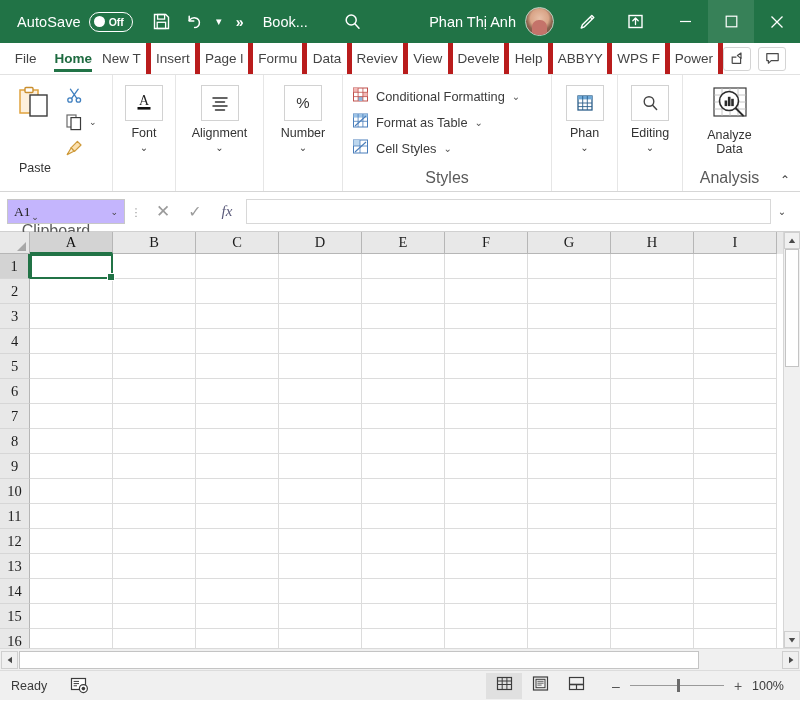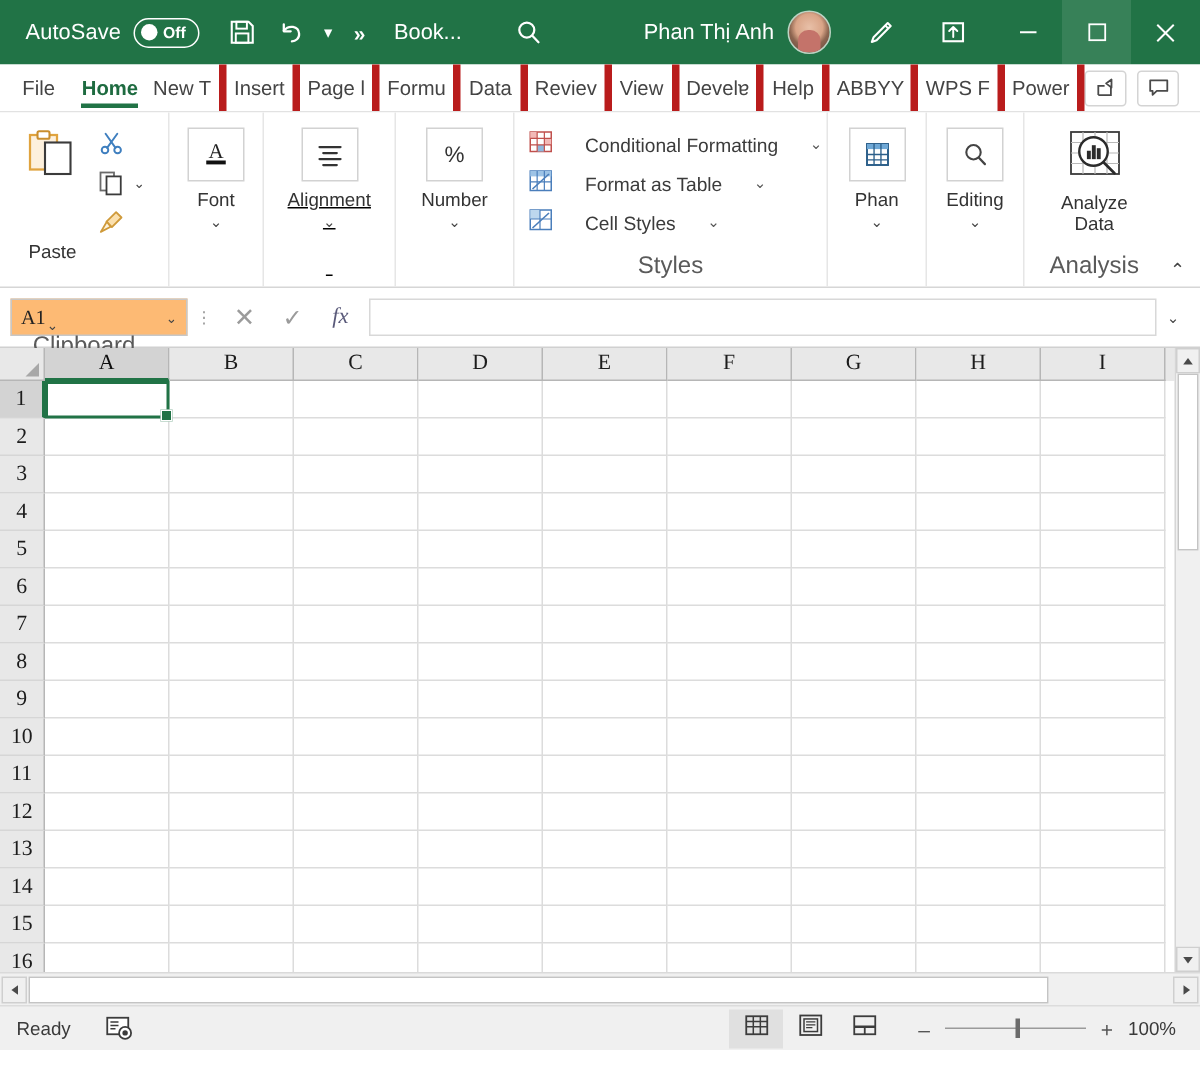--- a/index.html
+++ b/index.html
@@ -101,46 +101,46 @@
   .bigbtn {
     width: 100%; display: flex; flex-direction: column; align-items: center; padding-top: 5px;
   }
   .bigbtn .box {
     width: 38px; height: 36px; border: 1px solid #d2d2d2; background: #fff;
     display: flex; align-items: center; justify-content: center;
   }
   .bigbtn .lbl { font-size: 12.5px; color: #333; margin-top: 5px; }
   .bigbtn .chev { font-size: 10px; color: #444; margin-top: 2px; }
   .g-font { width: 63px; }
-  .g-align { width: 88px; text-decoration: underline; }
+  .g-align { width: 88px; }
   .g-number { width: 79px; }
 
   
   .g-styles { width: 209px; }
   .styles-inner { padding: 6px 0 0 9px; display: flex; flex-direction: column; gap: 6px; }
-  .style-row { display: flex; align-items: center; gap: 21px; font-size: 12.8px; color: #3b3b3b; }
+  .style-row { display: flex; align-items: center; gap: 7px; font-size: 12.8px; color: #3b3b3b; }
   .style-row .chev { font-size: 10px; color: #555; }
 
   
   .g-cells { width: 66px; }
   .g-editing { width: 65px; }
   .g-analysis { width: 94px; }
   .g-analysis .box { width: 42px; height: 38px; border: none; }
   .g-analysis .lbl { line-height: 1.15; text-align: center; }
   .ribbon-collapse {
     position: absolute; right: 10px; bottom: 4px; font-size: 12px; color: #444;
   }
 
   
   .formulabar {
     height: 40px; background: #fff; display: flex; align-items: center; padding: 0 7px;
     border-bottom: 1px solid #d0d0d0;
   }
   .namebox {
-    width: 118px; height: 25px; border: 1px solid #c7c7c7; background: #fdba74;
+    width: 118px; height: 25px; border: 1px solid #c7c7c7; background: #c4b5fd;
     display: flex; align-items: center; padding: 0 6px; font-size: 13.5px;
     font-family: "Liberation Serif", serif; color: #222;
   }
   .namebox .nb-chev { margin-left: auto; font-size: 9px; color: #444; }
   .fb-dots { width: 22px; text-align: center; color: #9a9a9a; font-size: 11px; letter-spacing: 0; line-height: 4px; }
   .fb-btns { display: flex; align-items: center; gap: 0px; }
   .fb-btn { width: 32px; height: 25px; display: flex; align-items: center; justify-content: center; }
   .fb-x { color: #9b9b9b; font-size: 17px; }
   .fb-check { color: #9b9b9b; font-size: 16px; }
   .fb-fx { color: #5a5a7a; font-size: 15px; font-family: "Liberation Serif", serif; font-style: italic; }

